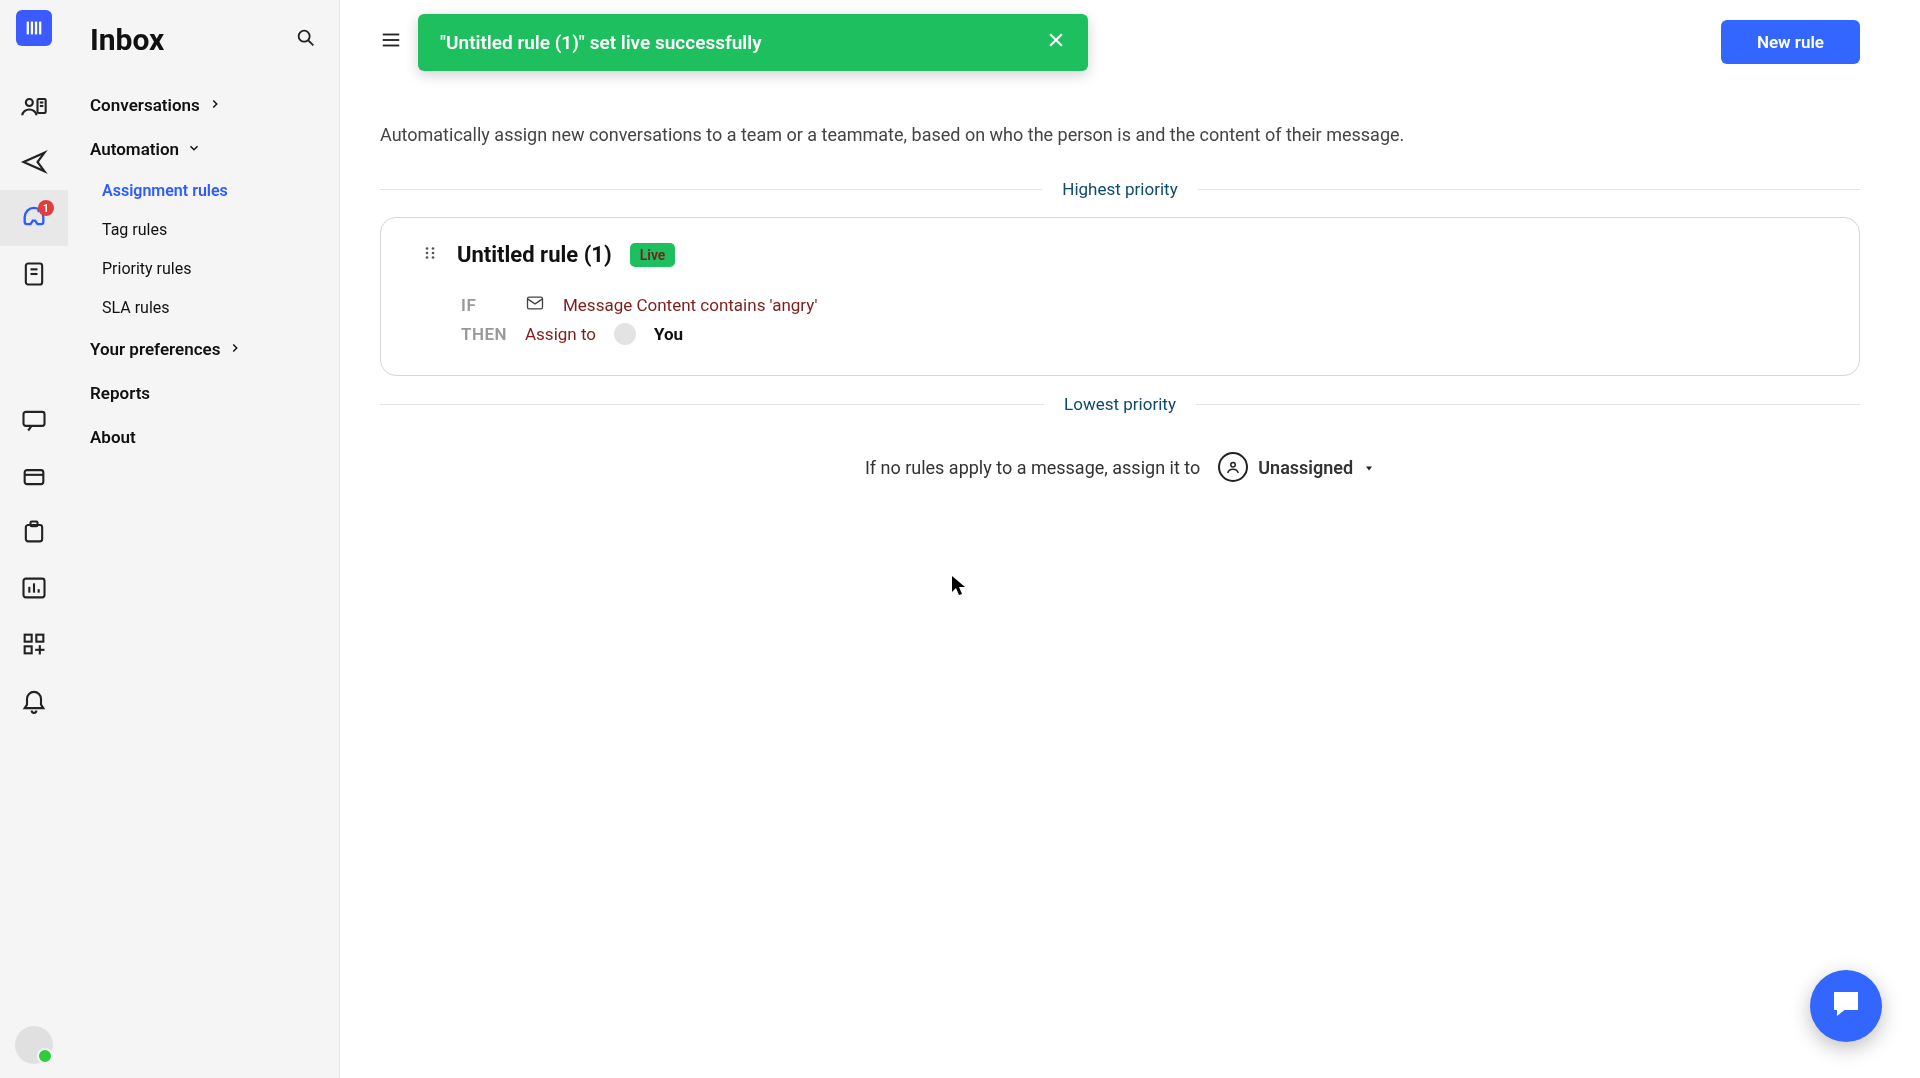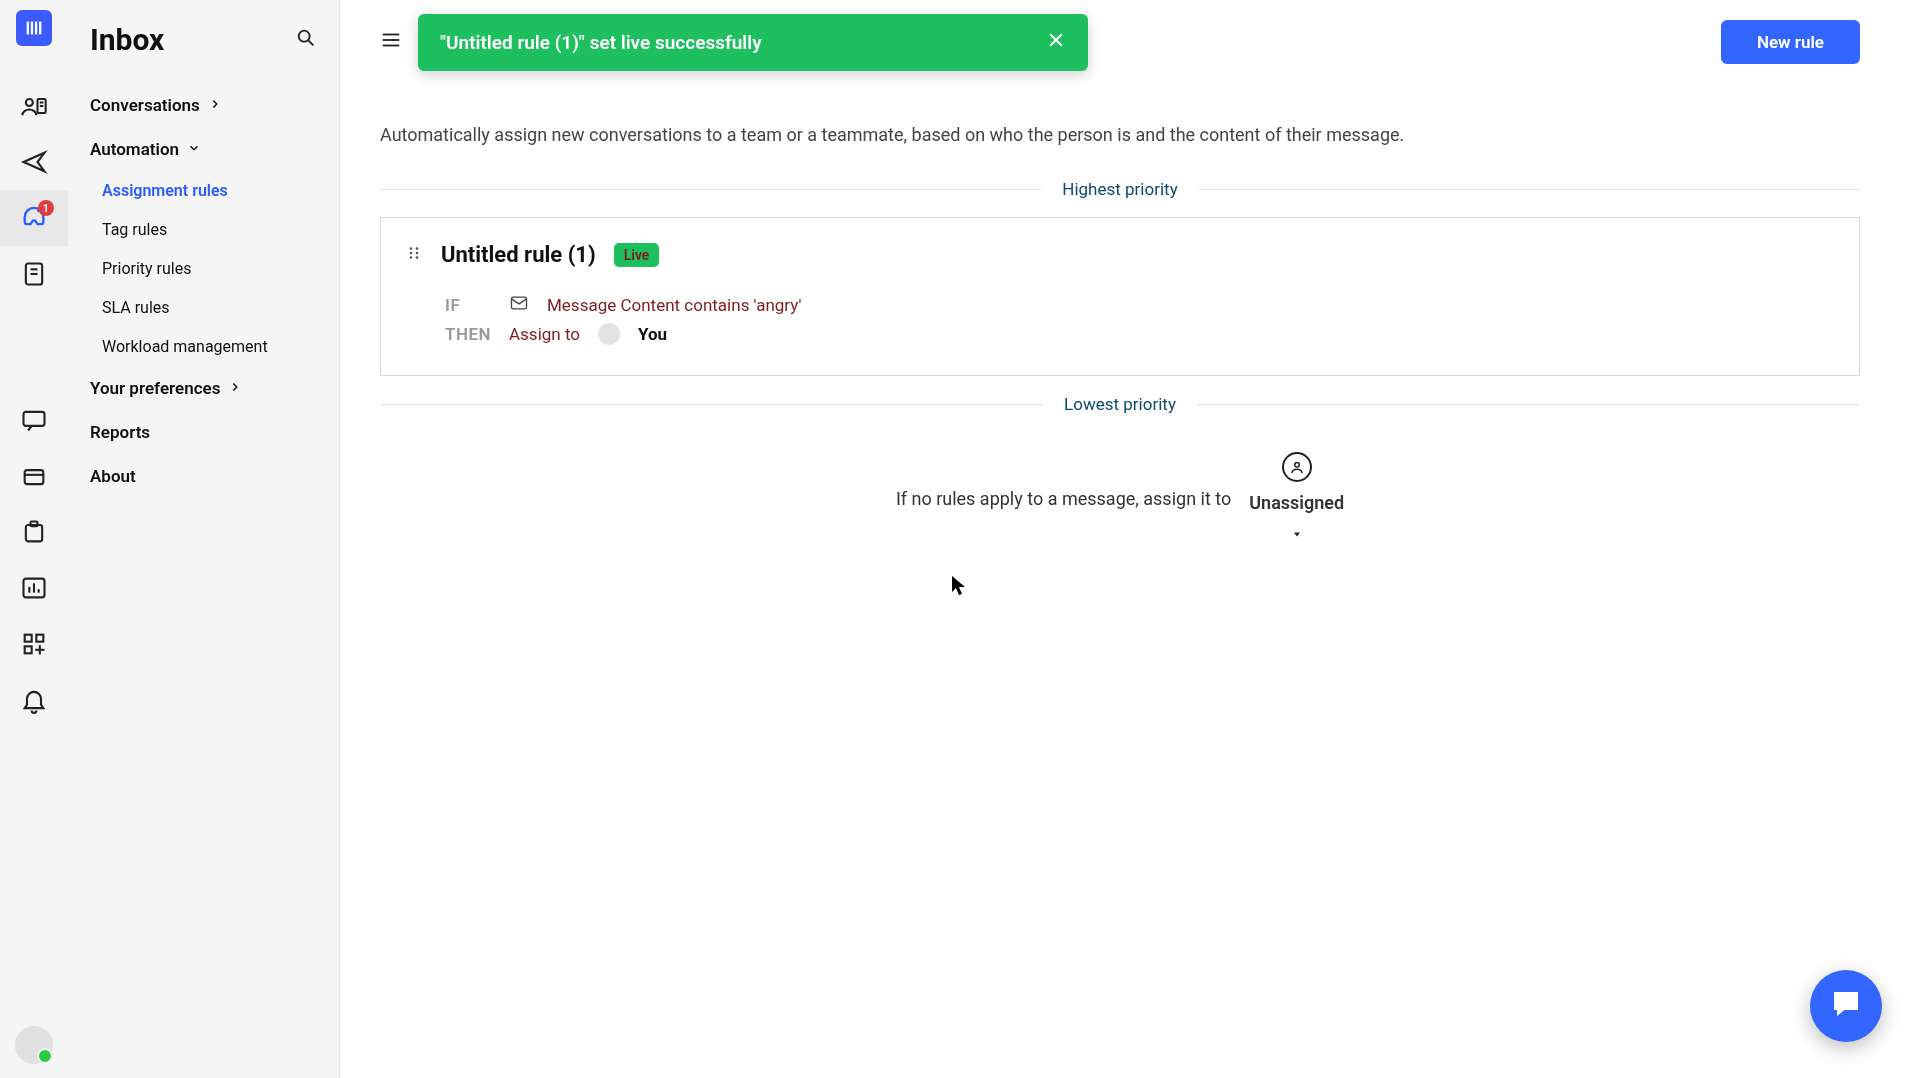--- a/index.html
+++ b/index.html
@@ -140,22 +140,22 @@
     color: #444;
     margin: 40px 0 34px 0;
   }
 
   .divider-row { display: flex; align-items: center; margin: 18px 0; }
   .divider-line { flex: 1; height: 1px; background: #e4e4e4; }
   .divider-label { padding: 0 20px; font-size: 17px; color: #0c4a6e; }
 
   .rule-card {
     border: 1px solid #d8d8d8;
-    border-radius: 0;
-    padding: 24px 24px;
+    border-radius: 16px;
+    padding: 24px 40px;
     margin: 16px 0;
   }
   .rule-head {
     display: flex; align-items: center; gap: 18px;
     margin-bottom: 26px;
   }
   .drag-handle svg { width: 18px; height: 18px; fill: #555; }
   .rule-name { font-size: 22px; font-weight: 700; color: #111; }
   .live-badge {
     background: #1dbf5e;
@@ -182,21 +182,20 @@
     font-size: 18px; color: #333;
   }
   .avatar-circle {
     width: 30px; height: 30px; border: 2px solid #222; border-radius: 50%;
     display: flex; align-items: center; justify-content: center;
   }
   .avatar-circle svg { width: 18px; height: 18px; stroke: #222; fill: none; stroke-width: 2; }
   .fallback-select {
     display: flex; align-items: center; gap: 10px; cursor: pointer;
     font-weight: 600;
-    flex-direction: column;
   }
   .fallback-select .caret svg { width: 12px; height: 12px; fill: #222; }
 
   
   .cursor-arrow {
     position: absolute;
     left: 612px; top: 576px;
     width: 14px; height: 20px;
     pointer-events: none;
   }
@@ -327,21 +326,20 @@
         <span>Automation</span>
         <span class="chev"><svg viewBox="0 0 24 24">
               <polyline points="6 9 12 15 18 9"></polyline>
             </svg></span>
       </div>
       <div class="nav-sub">
         <div class="nav-item active">Assignment rules</div>
         <div class="nav-item">Tag rules</div>
         <div class="nav-item">Priority rules</div>
         <div class="nav-item">SLA rules</div>
-        <div class="nav-item">Workload management</div>
       </div>
       <div class="nav-heading">
         <span>Your preferences</span>
         <span class="chev"><svg viewBox="0 0 24 24">
               <polyline points="9 6 15 12 9 18"></polyline>
             </svg></span>
       </div>
       <div class="nav-heading">Reports</div>
       <div class="nav-heading">About</div>
     </div>

